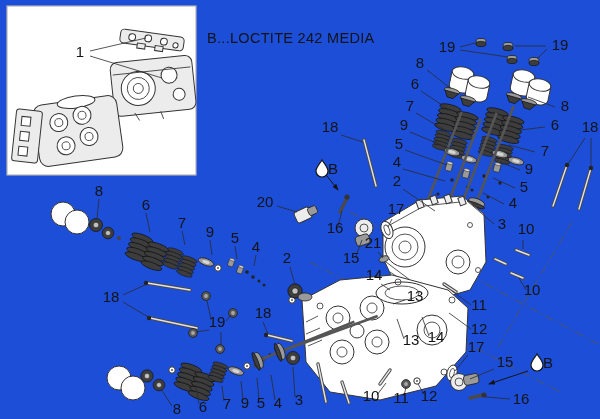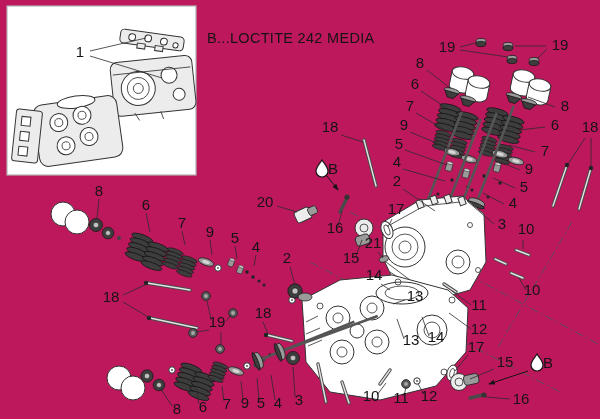--- a/index.html
+++ b/index.html
@@ -1,16 +1,16 @@
 <!DOCTYPE html>
 <html><head>
 <meta charset="utf-8">
 <style>
   html,body{margin:0;padding:0;background:#fff;}
-  .stage{position:relative;width:600px;height:419px;background:#be185d;overflow:hidden;
+  .stage{position:relative;width:600px;height:419px;background:#1d4ed8;overflow:hidden;
          font-family:"Liberation Sans",sans-serif;}
   svg{display:block}
   .callout{font-family:"Liberation Sans",sans-serif;font-size:15px;fill:#141414;text-anchor:middle;}
   .leader{stroke:#2b2b2b;stroke-width:0.8;fill:none;}
   .arrow{stroke:#141414;stroke-width:1;fill:none;}
   .note{font-family:"Liberation Sans",sans-serif;font-size:14.5px;fill:#141414;letter-spacing:.3px;}
   .art{stroke:#333;fill:#fff;stroke-width:1;}
   .ltf{fill:#ececec;stroke:#333;stroke-width:1;}
   .mdf{fill:#9a9a9a;stroke:#222;stroke-width:.8;}
   .dkf{fill:#3d3d3d;stroke:#111;stroke-width:.7;}

